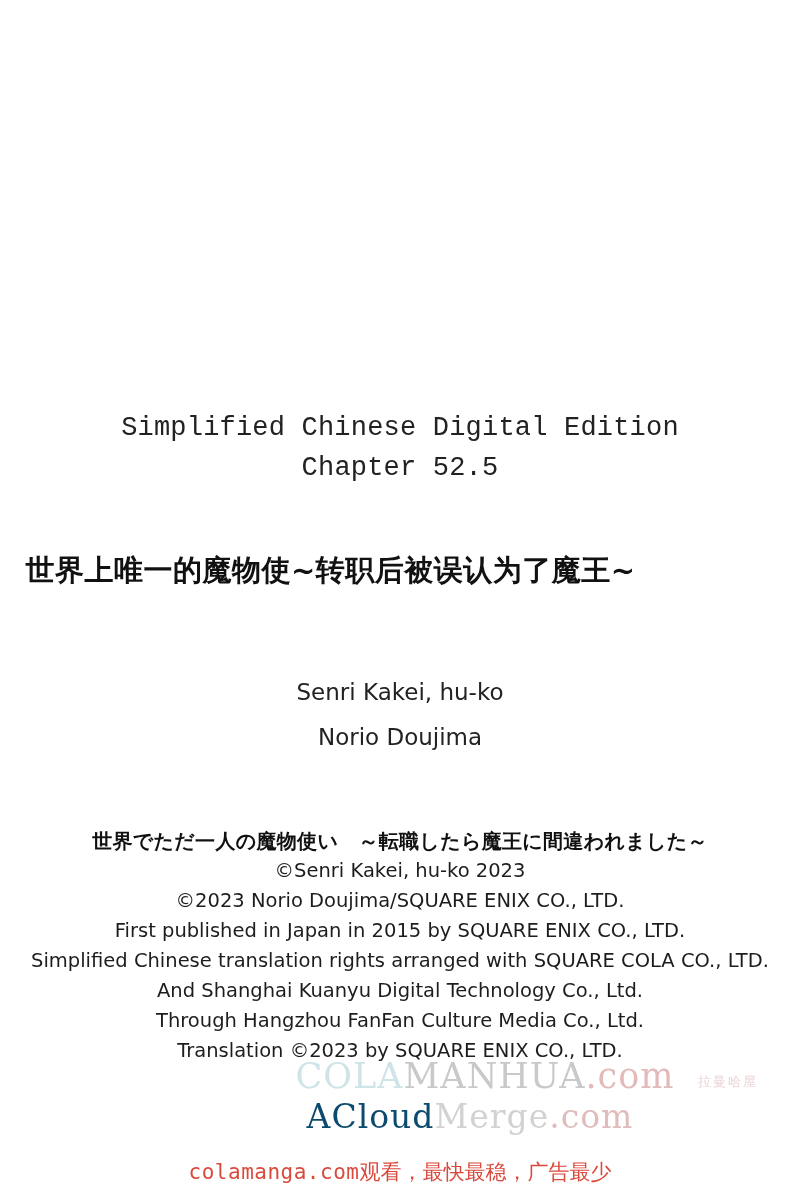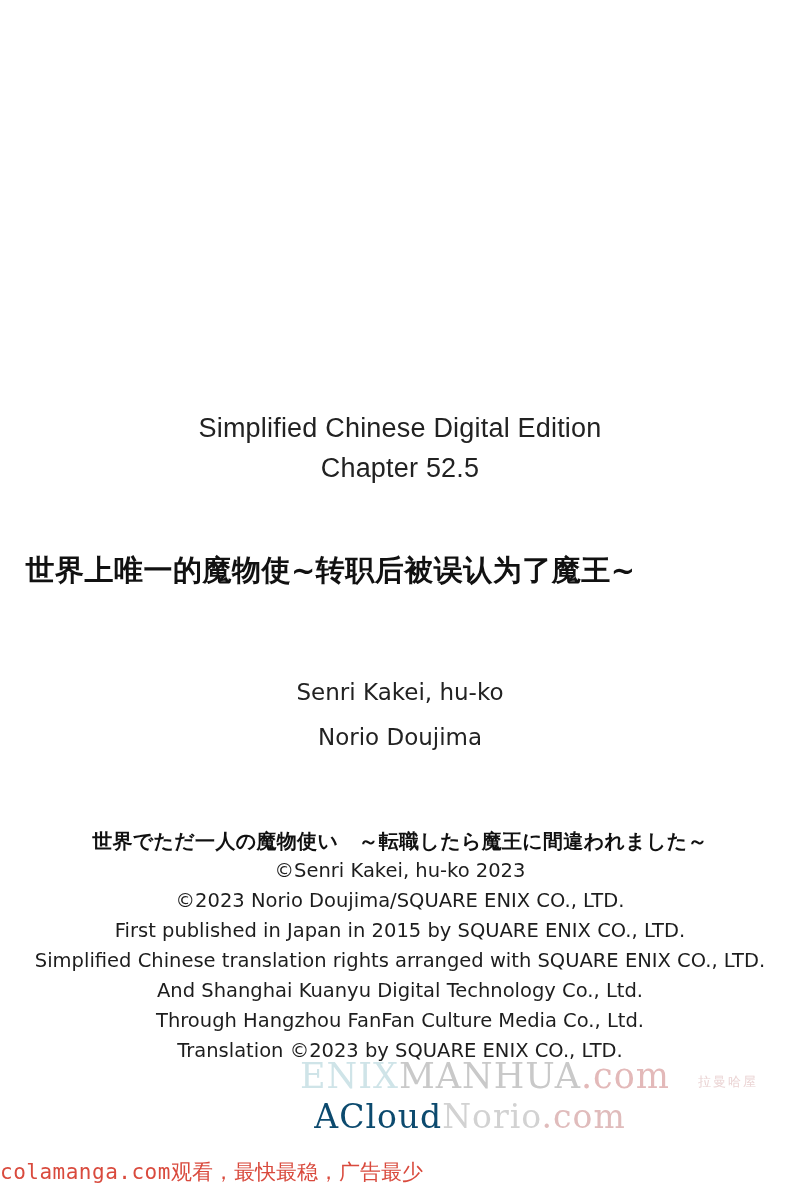--- a/index.html
+++ b/index.html
@@ -26,21 +26,21 @@
     position: absolute;
     top: 408px;
     left: 0;
     width: 800px;
     text-align: center;
   }
   .edition-line {
     font-size: 27px;
     line-height: 40px;
     color: #222222;
-    font-family: Liberation Sans, sans-serif;
+    font-family: Liberation Mono, monospace;
     font-weight: 400;
     letter-spacing: 0.2px;
   }
 
   .cn-title {
     position: absolute;
     top: 549px;
     left: 0;
     width: 661px;
     text-align: center;
@@ -127,20 +127,21 @@
     letter-spacing: 2px;
     text-align: center;
     opacity: 0.85;
   }
 
   .footer-ad {
     position: absolute;
     top: 1158px;
     left: 0;
     width: 800px;
+    text-align: center;
     font-size: 21px;
     line-height: 28px;
     color: #d94a3d;
     font-family: "DejaVu Sans Mono", "Liberation Mono", monospace;
     letter-spacing: 0.5px;
   }
   .footer-ad .cn-part {
     font-family: "DejaVu Sans", "Liberation Sans", sans-serif;
     letter-spacing: 0;
   }
@@ -160,32 +161,32 @@
   <div class="authors">
     <div class="author-line">Senri Kakei, hu-ko</div>
     <div class="author-line">Norio Doujima</div>
   </div>
 
   <div class="credits">
     <div class="jp-title">世界でただ一人の魔物使い　～転職したら魔王に間違われました～</div>
     <div class="credit-line">©Senri Kakei, hu-ko 2023</div>
     <div class="credit-line">©2023 Norio Doujima/SQUARE ENIX CO., LTD.</div>
     <div class="credit-line">First published in Japan in 2015 by SQUARE ENIX CO., LTD.</div>
-    <div class="credit-line">Simplified Chinese translation rights arranged with SQUARE ENIX CO., LTD.</div>
+    <div class="credit-line">Simplified Chinese translation rights arranged with SQUARE COLA CO., LTD.</div>
     <div class="credit-line">And Shanghai Kuanyu Digital Technology Co., Ltd.</div>
     <div class="credit-line">Through Hangzhou FanFan Culture Media Co., Ltd.</div>
     <div class="credit-line">Translation ©2023 by SQUARE ENIX CO., LTD.</div>
   </div>
 
   <div class="watermark">
     <div class="wm-line1">
-      <span class="wm-cola">ENIX</span><span class="wm-manhua">MANHUA</span><span class="wm-dotcom">.com</span>
+      <span class="wm-cola">COLA</span><span class="wm-manhua">MANHUA</span><span class="wm-dotcom">.com</span>
     </div>
     <div class="wm-line2">
-      <span class="wm-acloud">ACloud</span><span class="wm-merge">Norio</span><span class="wm-dotcom2">.com</span>
+      <span class="wm-acloud">ACloud</span><span class="wm-merge">Merge</span><span class="wm-dotcom2">.com</span>
     </div>
   </div>
 
   <div class="wm-stamp">拉曼哈屋</div>
 
   <div class="footer-ad">
     <span>colamanga.com</span><span class="cn-part">观看，最快最稳，广告最少</span>
   </div>
 
 </div>

